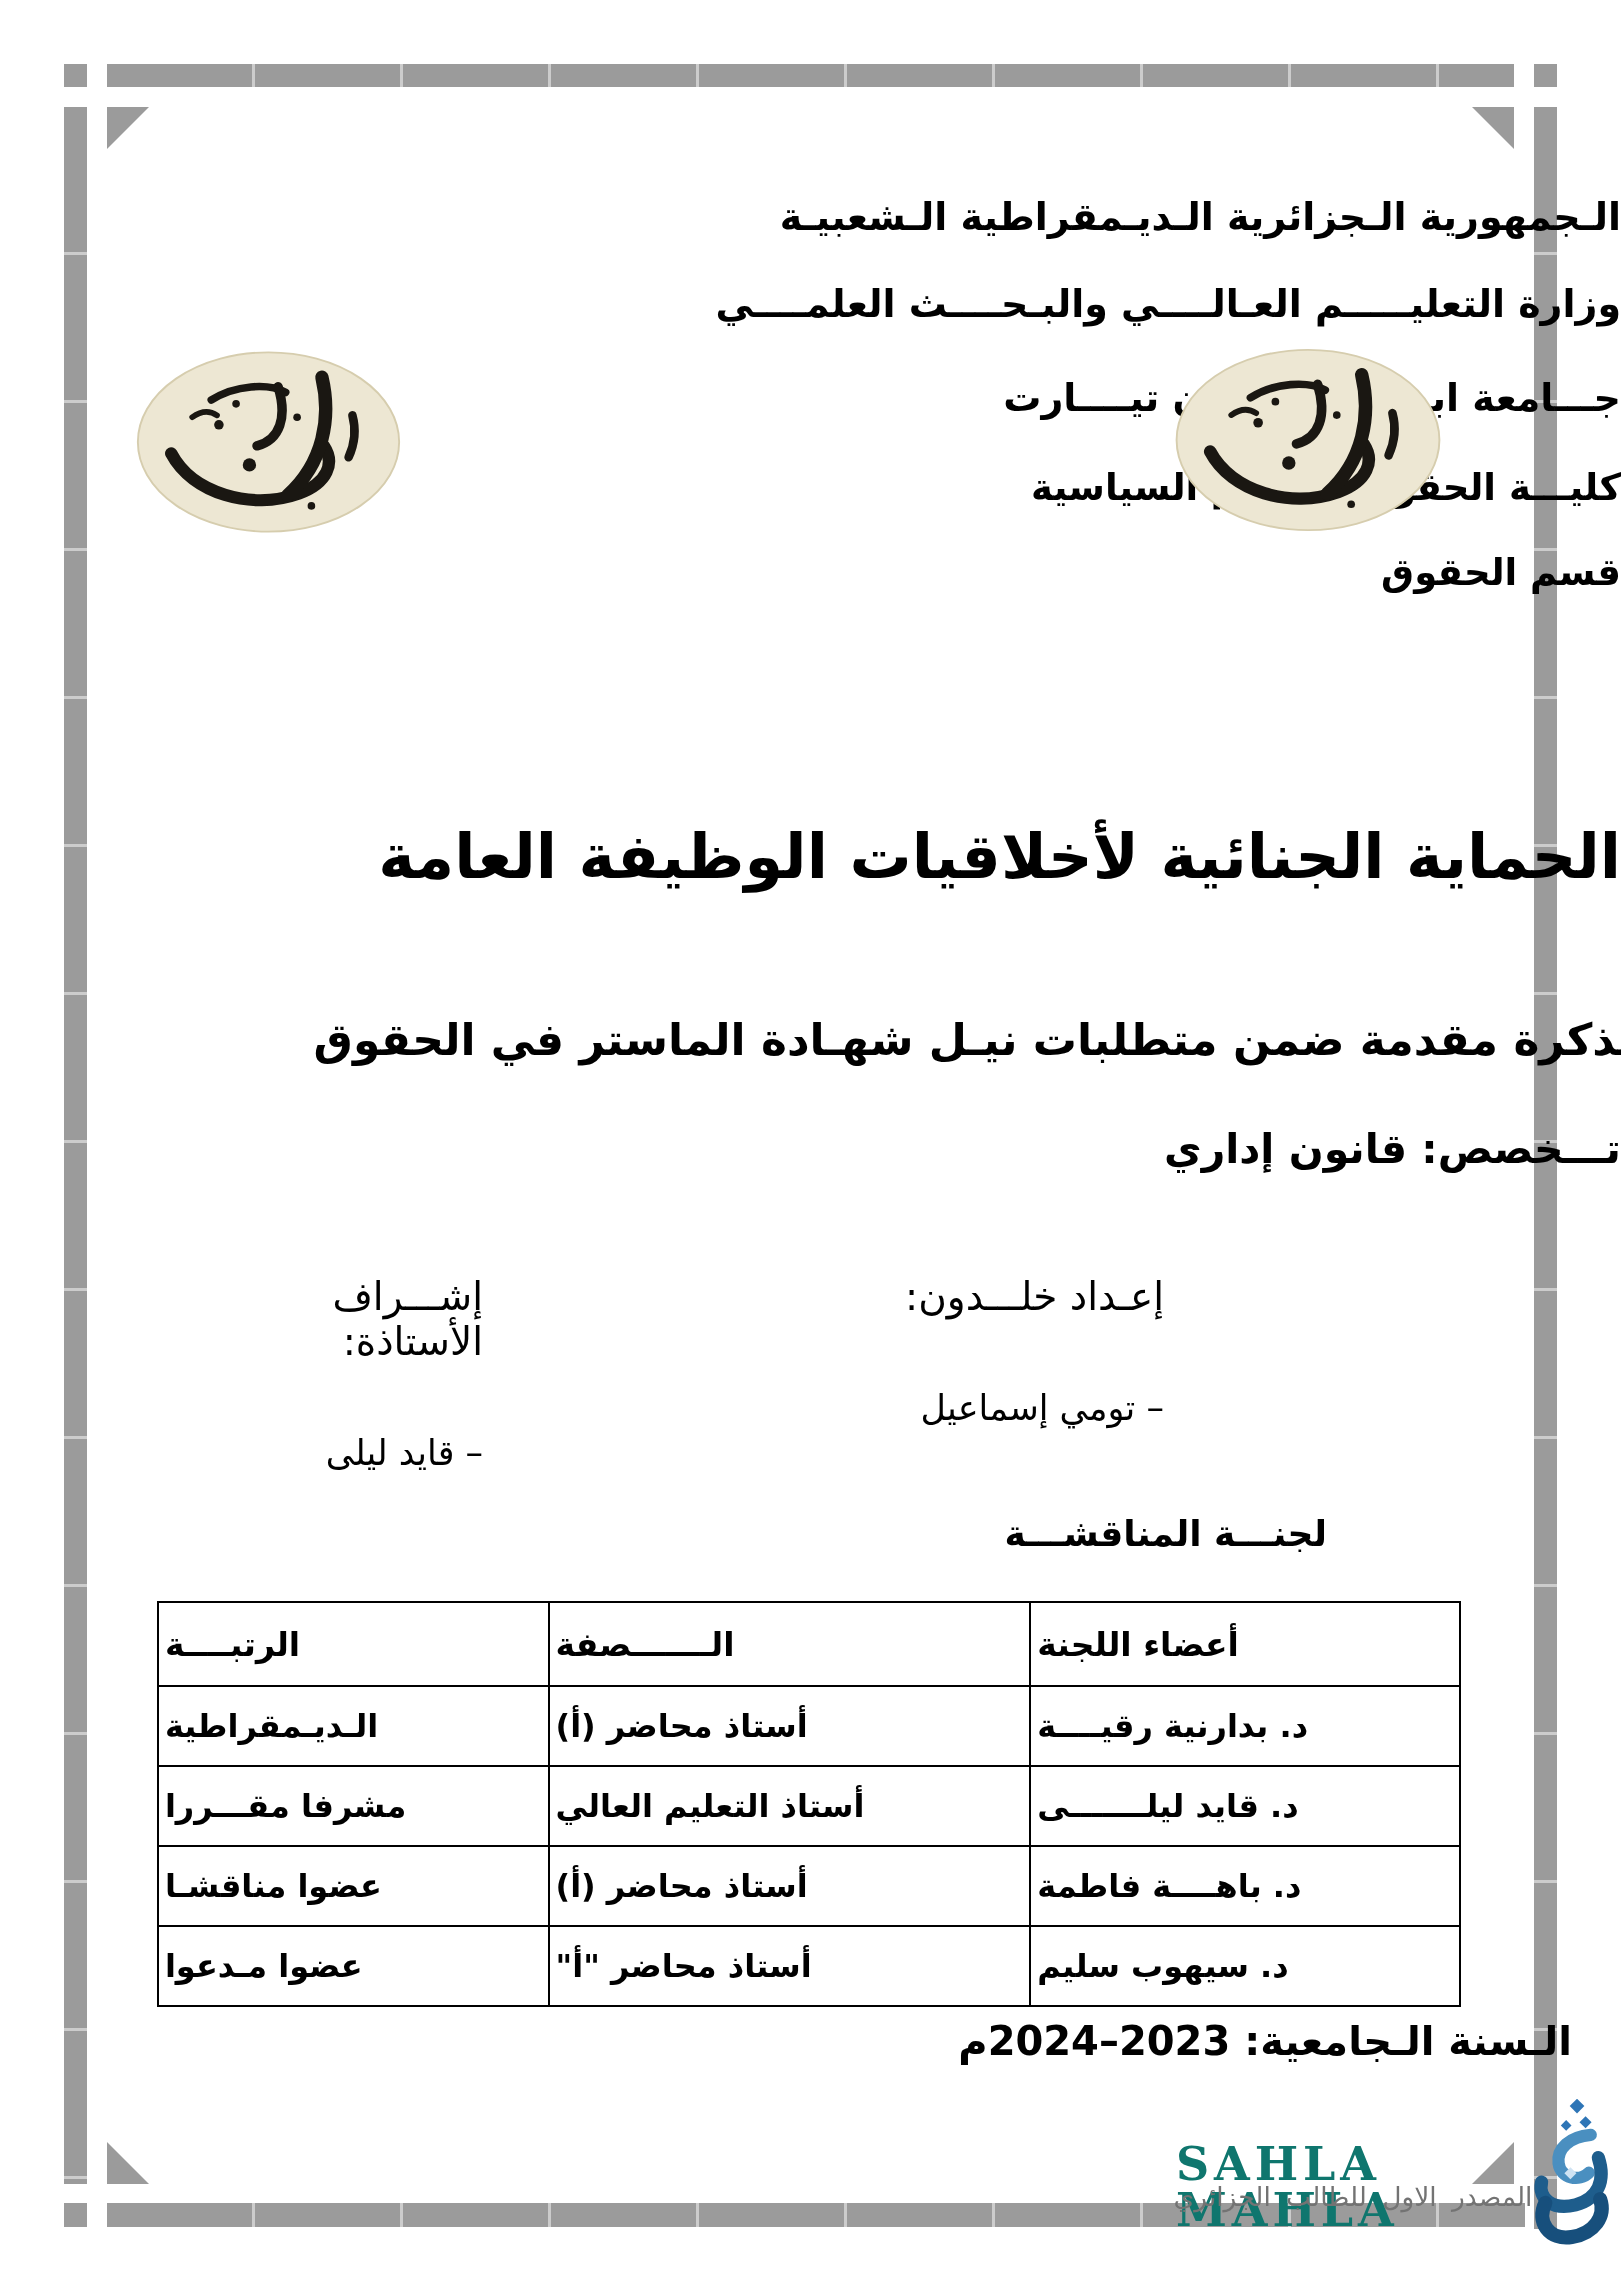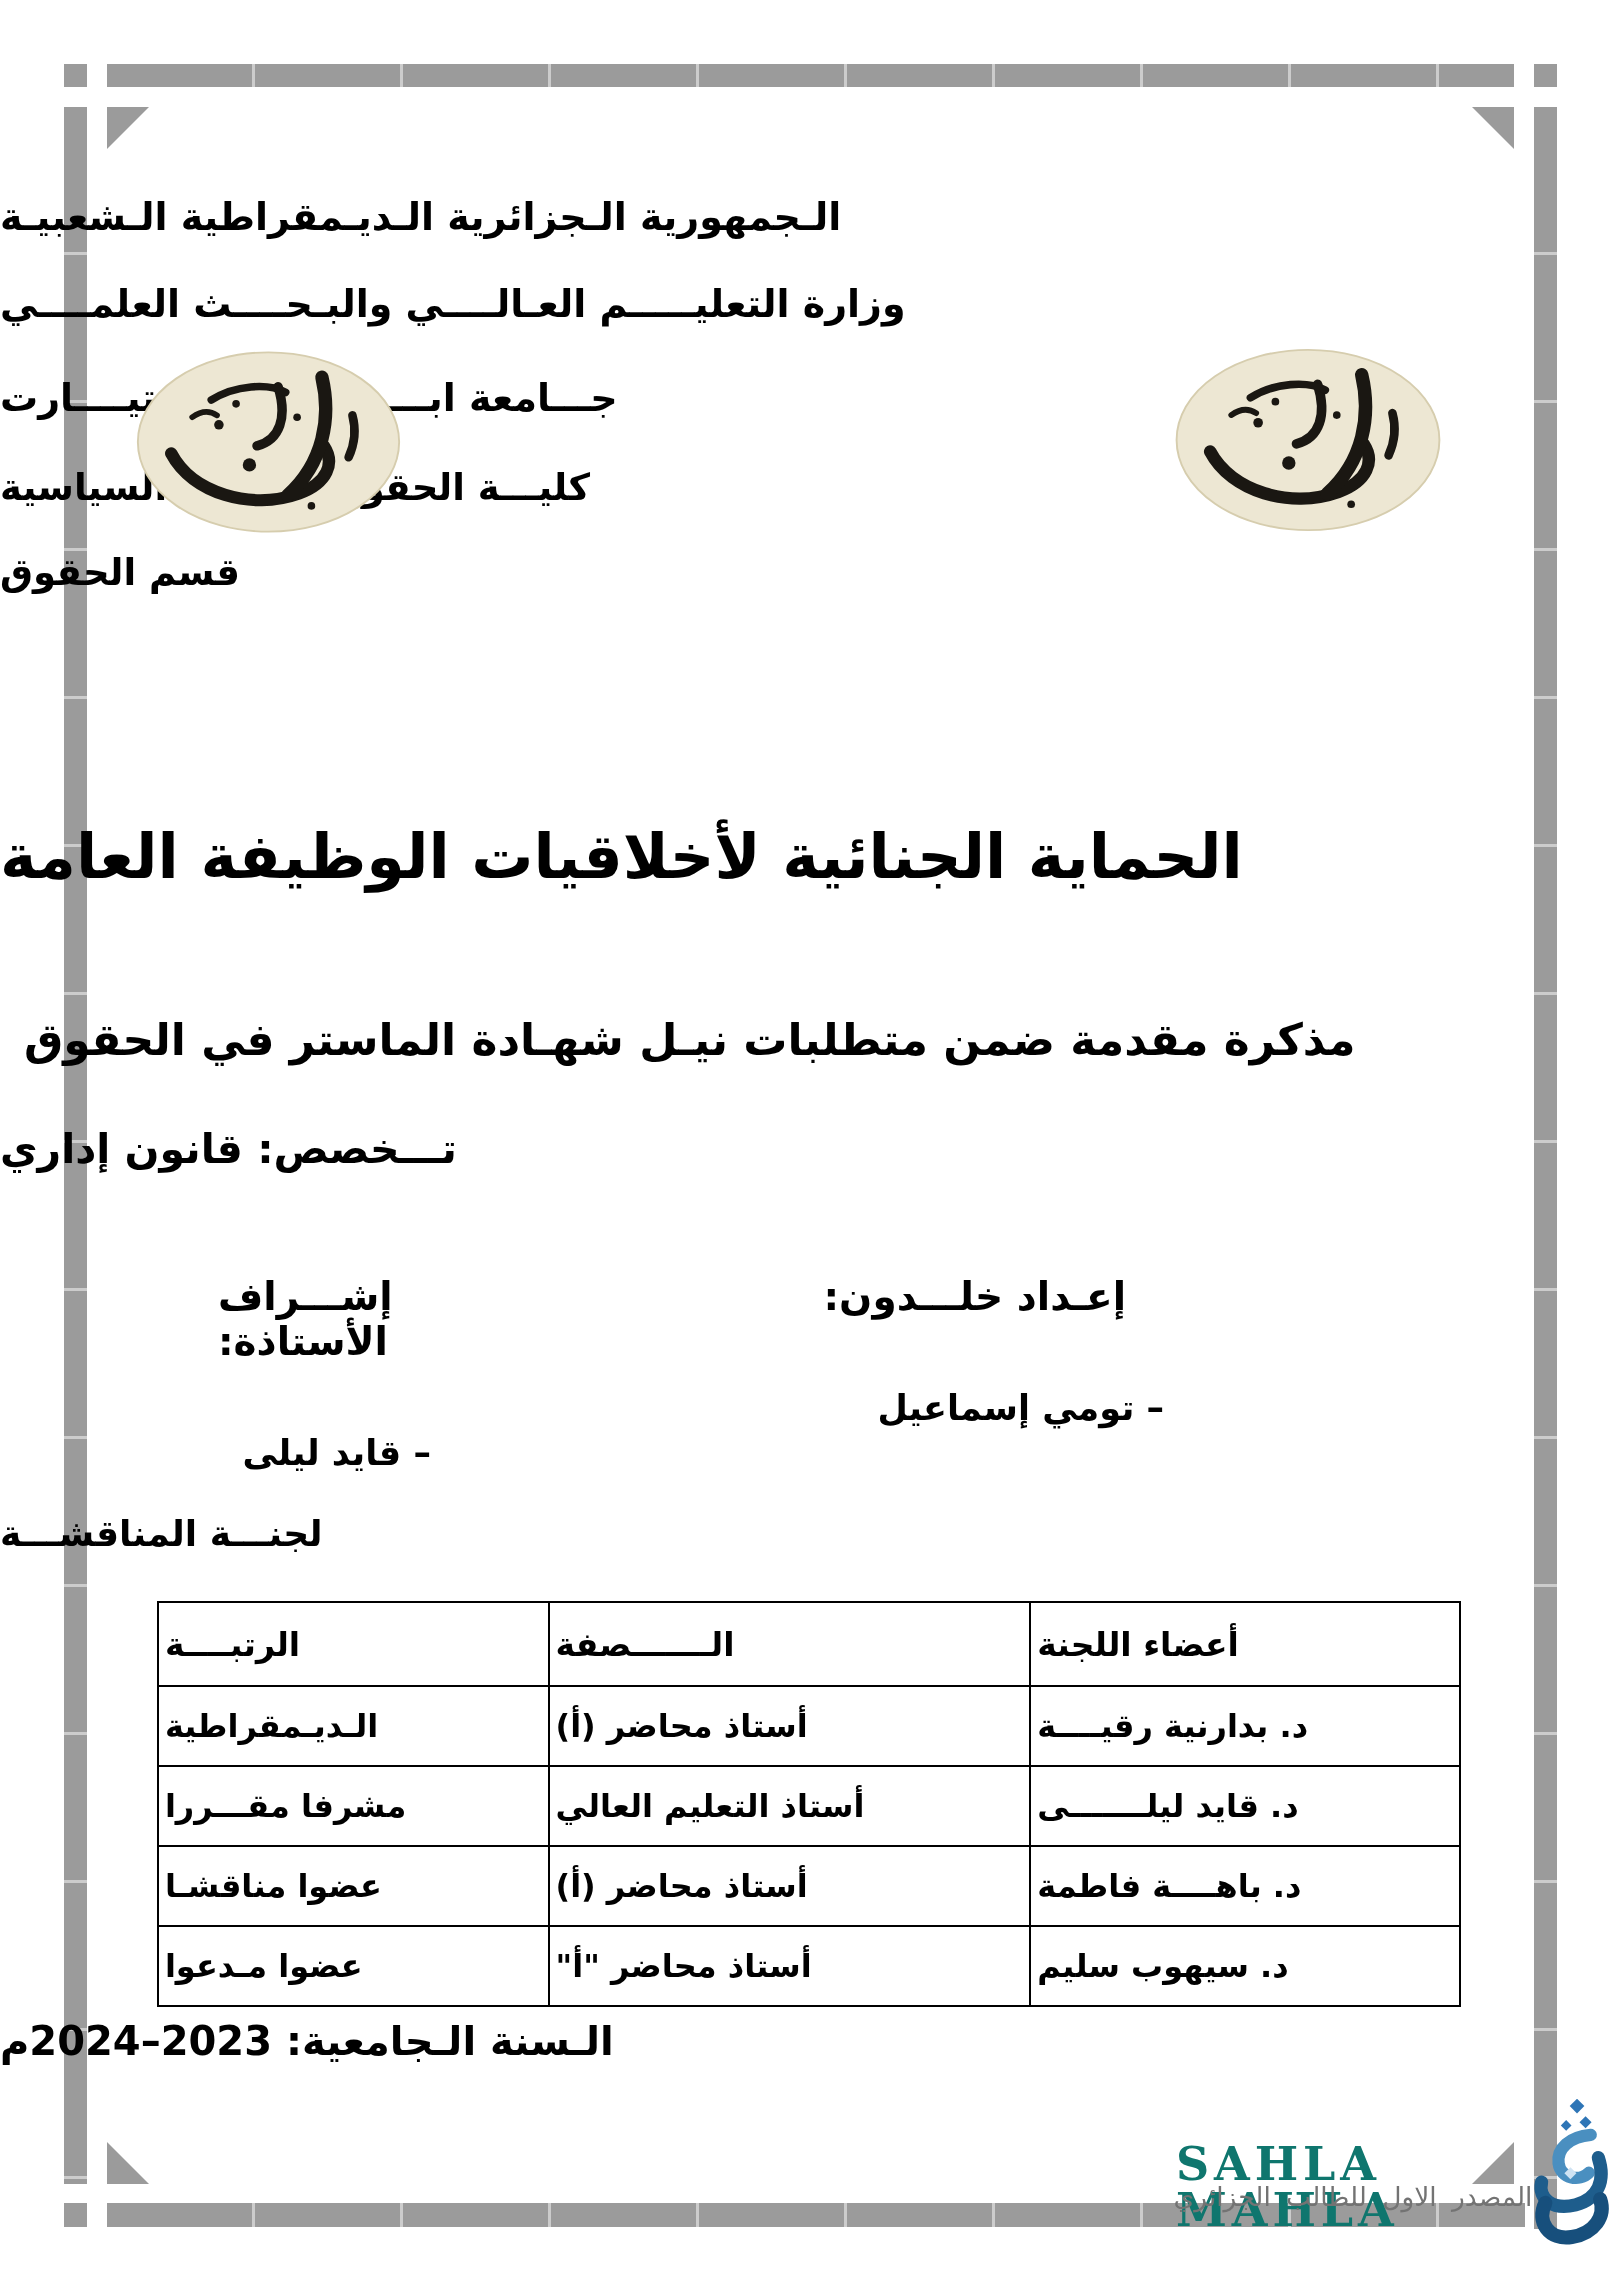--- a/index.html
+++ b/index.html
@@ -9,28 +9,28 @@
   .hseg{background:repeating-linear-gradient(to right,#9b9b9b 0 145px,#cccccc 145px 148px);}
   .vseg{background:repeating-linear-gradient(to bottom,#9b9b9b 0 145px,#cccccc 145px 148px);}
   .sq{width:22.5px;height:22.5px;background:#9b9b9b;}
   .tri{width:0;height:0;}
   .tri-tl{border-top:42px solid #9b9b9b;border-right:42px solid transparent;}
   .tri-tr{border-top:42px solid #9b9b9b;border-left:42px solid transparent;}
   .tri-bl{border-bottom:42px solid #9b9b9b;border-right:42px solid transparent;}
   .tri-br{border-bottom:42px solid #9b9b9b;border-left:42px solid transparent;}
 
   
-  .ctr{left:0;width:100%;text-align:left;direction:rtl;font-weight:bold;line-height:1.25;}
+  .ctr{left:0;width:100%;text-align:right;direction:rtl;font-weight:bold;line-height:1.25;}
   .hl{font-size:38px;}
   .title{font-size:62px;}
   .subtitle{font-size:44px;}
   .spec{font-size:41px;}
   .year{font-size:40px;}
 
-  .who{direction:rtl;text-align:left;font-weight:bold;}
+  .who{direction:rtl;text-align:right;font-weight:normal;}
   .who .lbl{font-size:39px;}
   .who .nm{font-size:35px;margin-top:69px;}
 
   .cmh{font-size:36px;}
 
   table.committee{border-collapse:collapse;width:1304px;direction:rtl;}
   table.committee th,table.committee td{
     border:2px solid #000;text-align:left;vertical-align:middle;
     font-weight:bold;padding:0 5.9px;}
   table.committee th{height:82px;font-size:33px;border-bottom-width:2.9px;}

